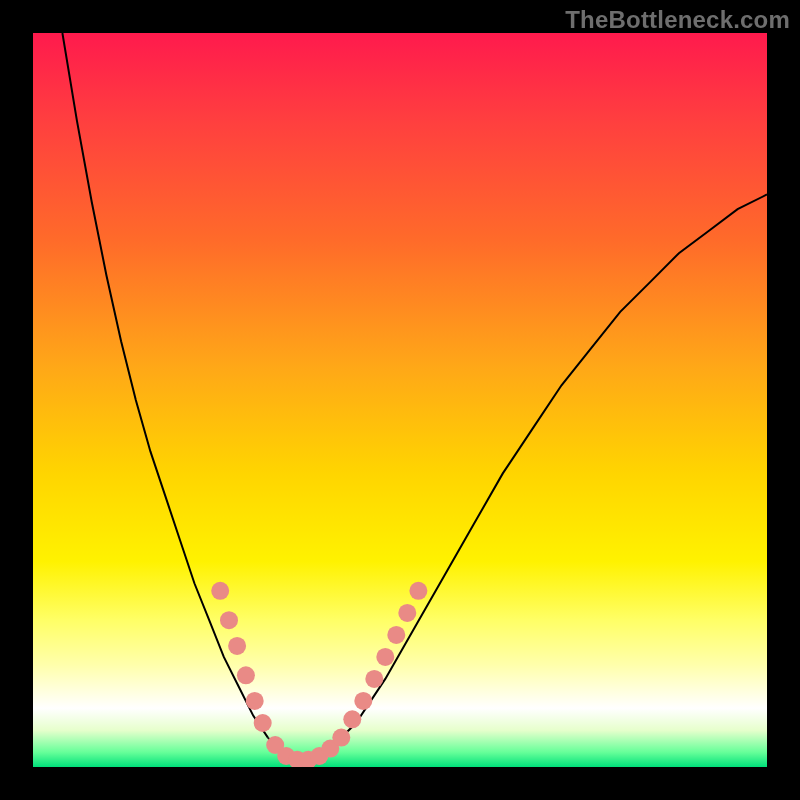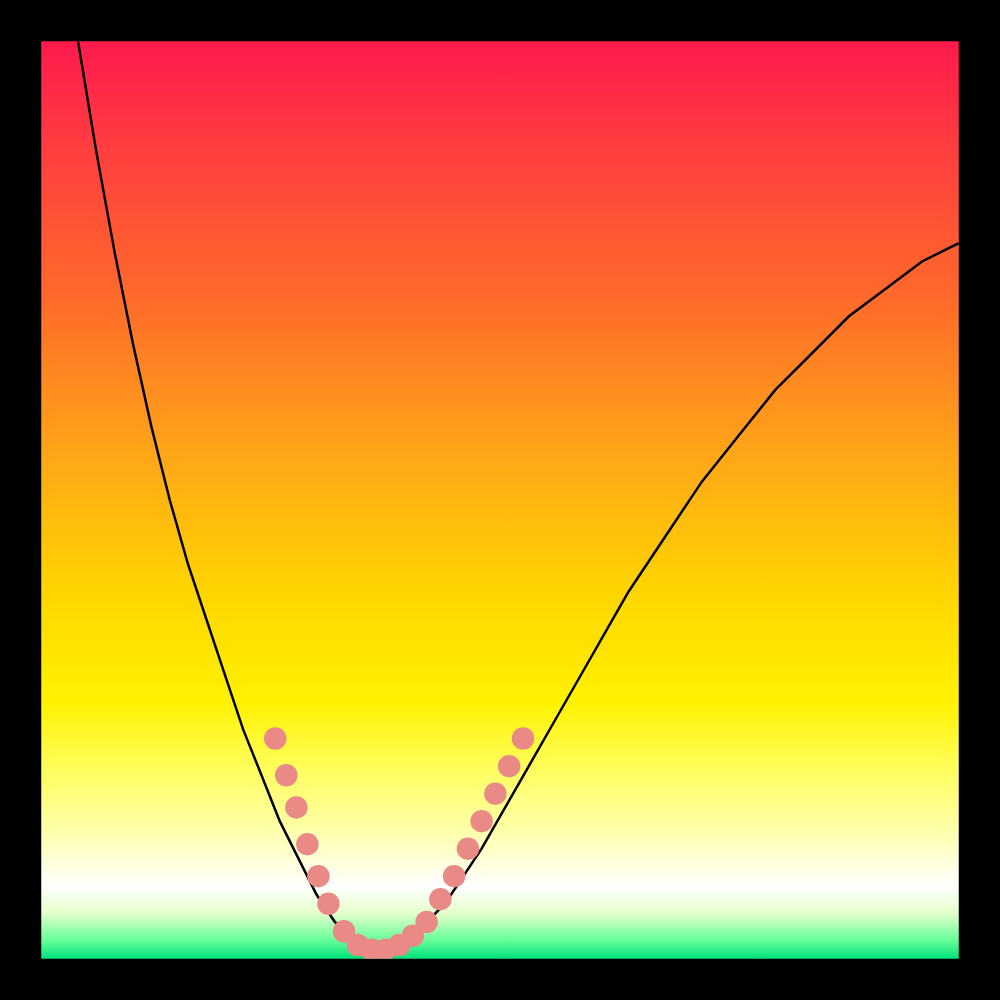--- a/index.html
+++ b/index.html
@@ -82,13 +82,14 @@
           <circle cx="330.3" cy="667.9" r="9" fill="#e98a86"></circle>
           <circle cx="341.3" cy="645.9" r="9" fill="#e98a86"></circle>
           <circle cx="352.3" cy="623.9" r="9" fill="#e98a86"></circle>
           <circle cx="363.3" cy="601.9" r="9" fill="#e98a86"></circle>
           <circle cx="374.3" cy="579.9" r="9" fill="#e98a86"></circle>
           <circle cx="385.4" cy="557.8" r="9" fill="#e98a86"></circle>
         </g>
     </svg>
   </div>
 
+  <div class="watermark">TheBottleneck.com</div>
 </div>
 
 </body></html>

